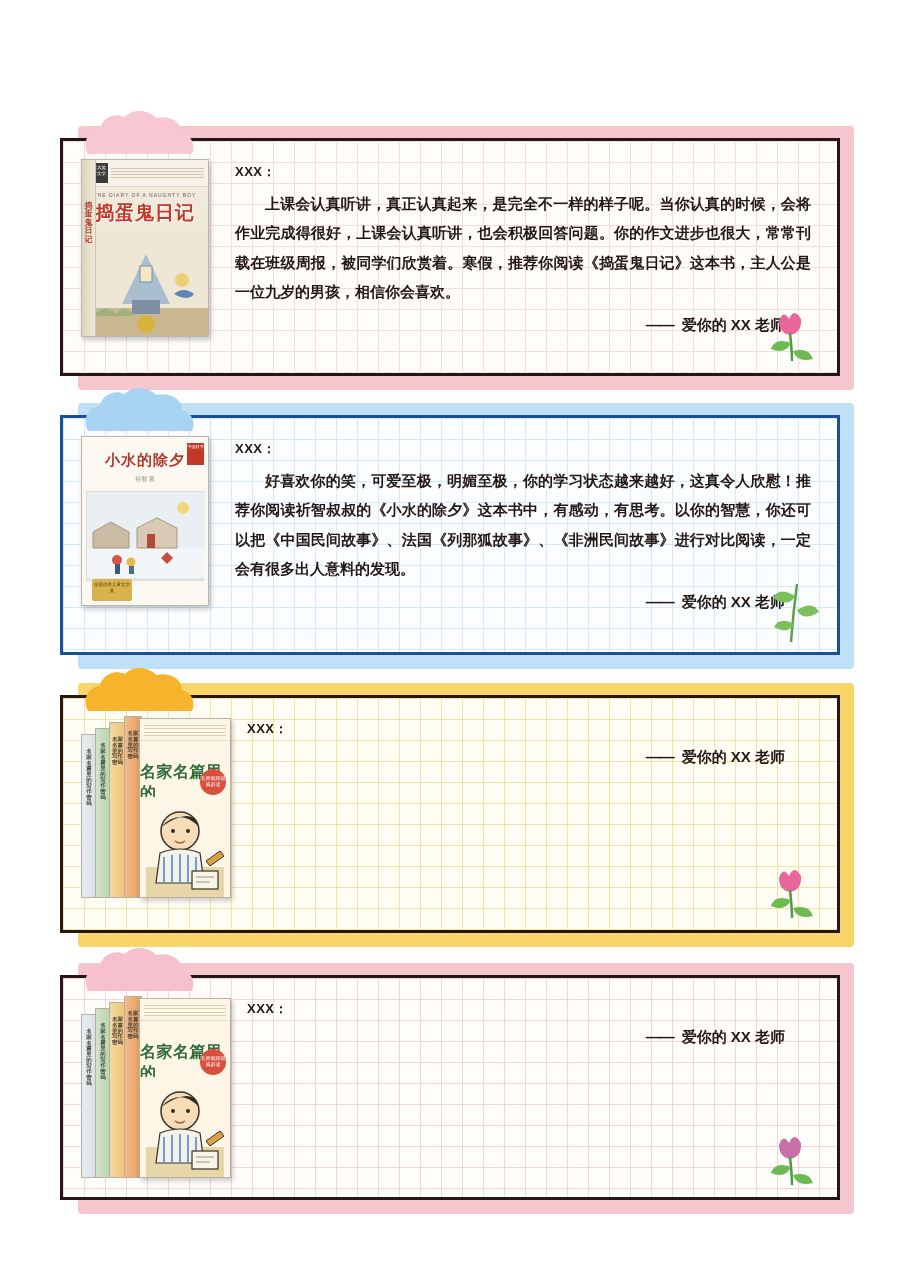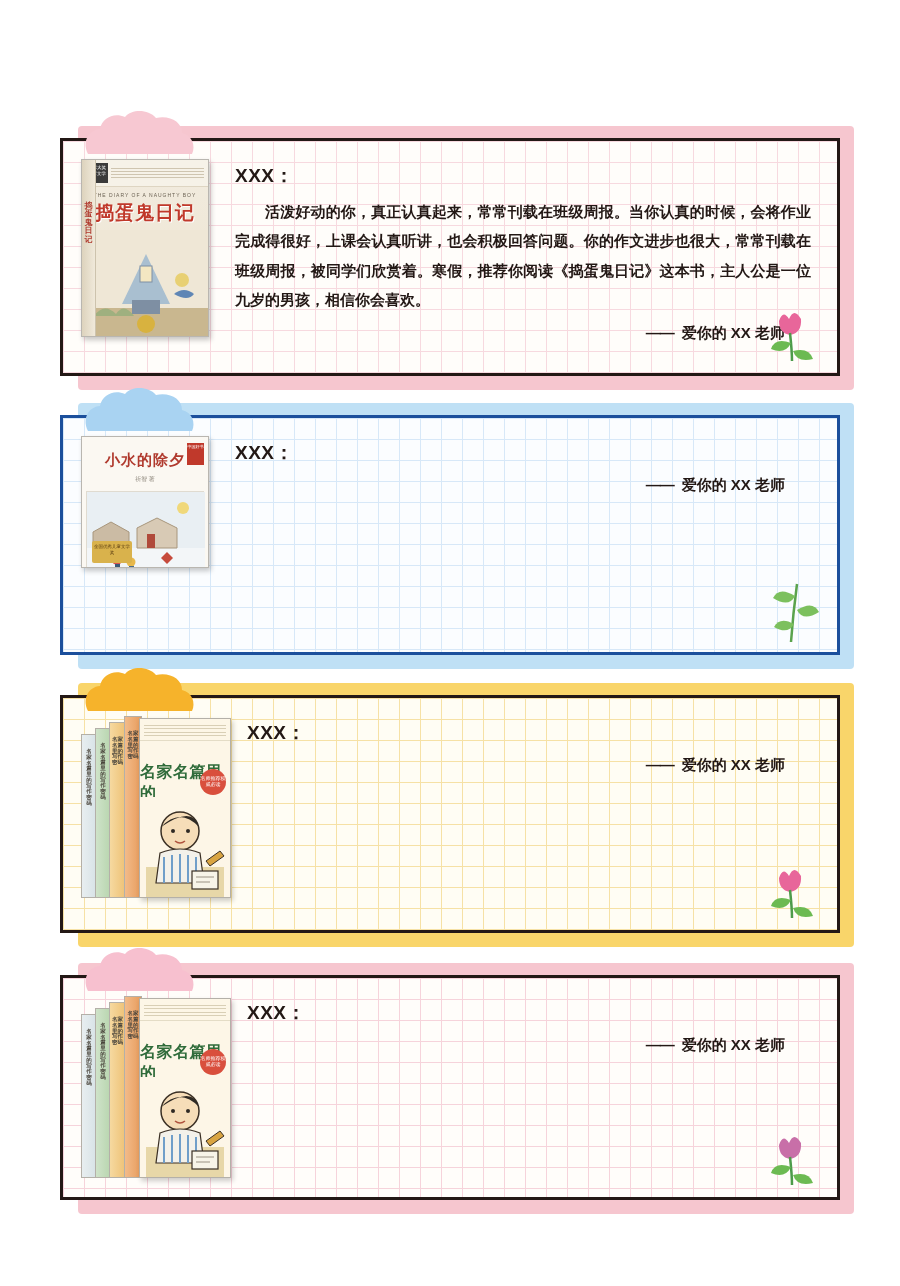--- a/index.html
+++ b/index.html
@@ -75,21 +75,21 @@
     width: 140px;
     margin-right: 14px;
     position: relative;
   }
   .text-col {
     flex: 1 1 auto;
     position: relative;
     padding-top: 4px;
   }
   .salutation {
-    font-size: 19px;
+    font-size: 13px;
     font-weight: bold;
     color: #231815;
     letter-spacing: 0.5px;
     margin: 0 0 8px 0;
   }
   .body-text {
     font-size: 15px;
     line-height: 1.95;
     color: #231815;
     text-align: justify;
@@ -197,21 +197,21 @@
     font-weight: bold;
     color: #b03a2e;
     text-align: center;
     line-height: 1.05;
     letter-spacing: 0;
   }
 
   
   .cover2 {
     width: 128px;
-    height: 132px;
+    height: 170px;
     background: #fbf8f2;
   }
   .c2-title {
     font-size: 15px;
     color: #b03a2e;
     font-weight: bold;
     text-align: center;
     margin-top: 14px;
     letter-spacing: 1px;
   }
@@ -390,21 +390,21 @@
                 <circle cx="64" cy="94" r="9" fill="#d8b23f"></circle>
               </svg>
             </div>
             <div class="c1-spine">
               <div class="c1-spine-text">捣蛋鬼日记</div>
             </div>
           </div>
         </div>
         <div class="text-col">
           <p class="salutation">XXX：</p>
-          <p class="body-text">活泼好动的你，真正认真起来，常常刊载在班级周报。当你认真的时候，会将作业完成得很好，上课会认真听讲，也会积极回答问题。你的作文进步也很大，常常刊载在班级周报，被同学们欣赏着。寒假，推荐你阅读《捣蛋鬼日记》这本书，主人公是一位九岁的男孩，相信你会喜欢。</p>
+          <p class="body-text">上课会认真听讲，真正认真起来，是完全不一样的样子呢。当你认真的时候，会将作业完成得很好，上课会认真听讲，也会积极回答问题。你的作文进步也很大，常常刊载在班级周报，被同学们欣赏着。寒假，推荐你阅读《捣蛋鬼日记》这本书，主人公是一位九岁的男孩，相信你会喜欢。</p>
           <div class="signature">
             <span class="sig-dash">——</span><span>爱你的 XX 老师</span>
           </div>
         </div>
       </div>
       <div class="deco" style="right:14px;bottom:4px;">
         <svg width="56" height="62" viewBox="0 0 56 62">
           <path d="M34 16 q-7 -12 -12 0 q-6 -10 -10 2 q0 12 11 14 q12 -2 11 -16 Z" fill="#e8669a"></path>
           <path d="M23 30 q2 18 2 28" stroke="#4d9b4a" stroke-width="2.5" fill="none"></path>
           <path d="M24 40 q-16 -6 -20 6 q14 6 20 -6 Z" fill="#6cba52"></path>
@@ -442,20 +442,21 @@
                 <rect x="42" y="74" width="5" height="8" fill="#4a6b8a"></rect>
                 <circle cx="96" cy="16" r="6" fill="#f0d87a"></circle>
                 <path d="M74 66 l6 -6 l6 6 l-6 6 Z" fill="#c64b3c"></path>
               </svg>
             </div>
             <div class="c2-ribbon">全国优秀儿童文学奖</div>
           </div>
         </div>
         <div class="text-col">
           <p class="salutation">XXX：</p>
+          <p class="body-text">好喜欢你的笑，可爱至极，明媚至极，你的学习状态越来越好，这真令人欣慰！推荐你阅读祈智叔叔的《小水的除夕》这本书中，有感动，有思考。以你的智慧，你还可以把《中国民间故事》、法国《列那狐故事》、《非洲民间故事》进行对比阅读，一定会有很多出人意料的发现。</p>
           <div class="signature">
             <span class="sig-dash">——</span><span>爱你的 XX 老师</span>
           </div>
         </div>
       </div>
       <div class="deco" style="right:12px;bottom:2px;">
         <svg width="58" height="70" viewBox="0 0 58 70">
           <path d="M30 8 q-4 30 -6 58" stroke="#5aa34d" stroke-width="2.5" fill="none"></path>
           <path d="M28 20 q-16 -10 -22 2 q16 10 22 -2 Z" fill="#7cc05e"></path>
           <path d="M30 34 q16 -10 22 2 q-16 10 -22 -2 Z" fill="#7cc05e"></path>

